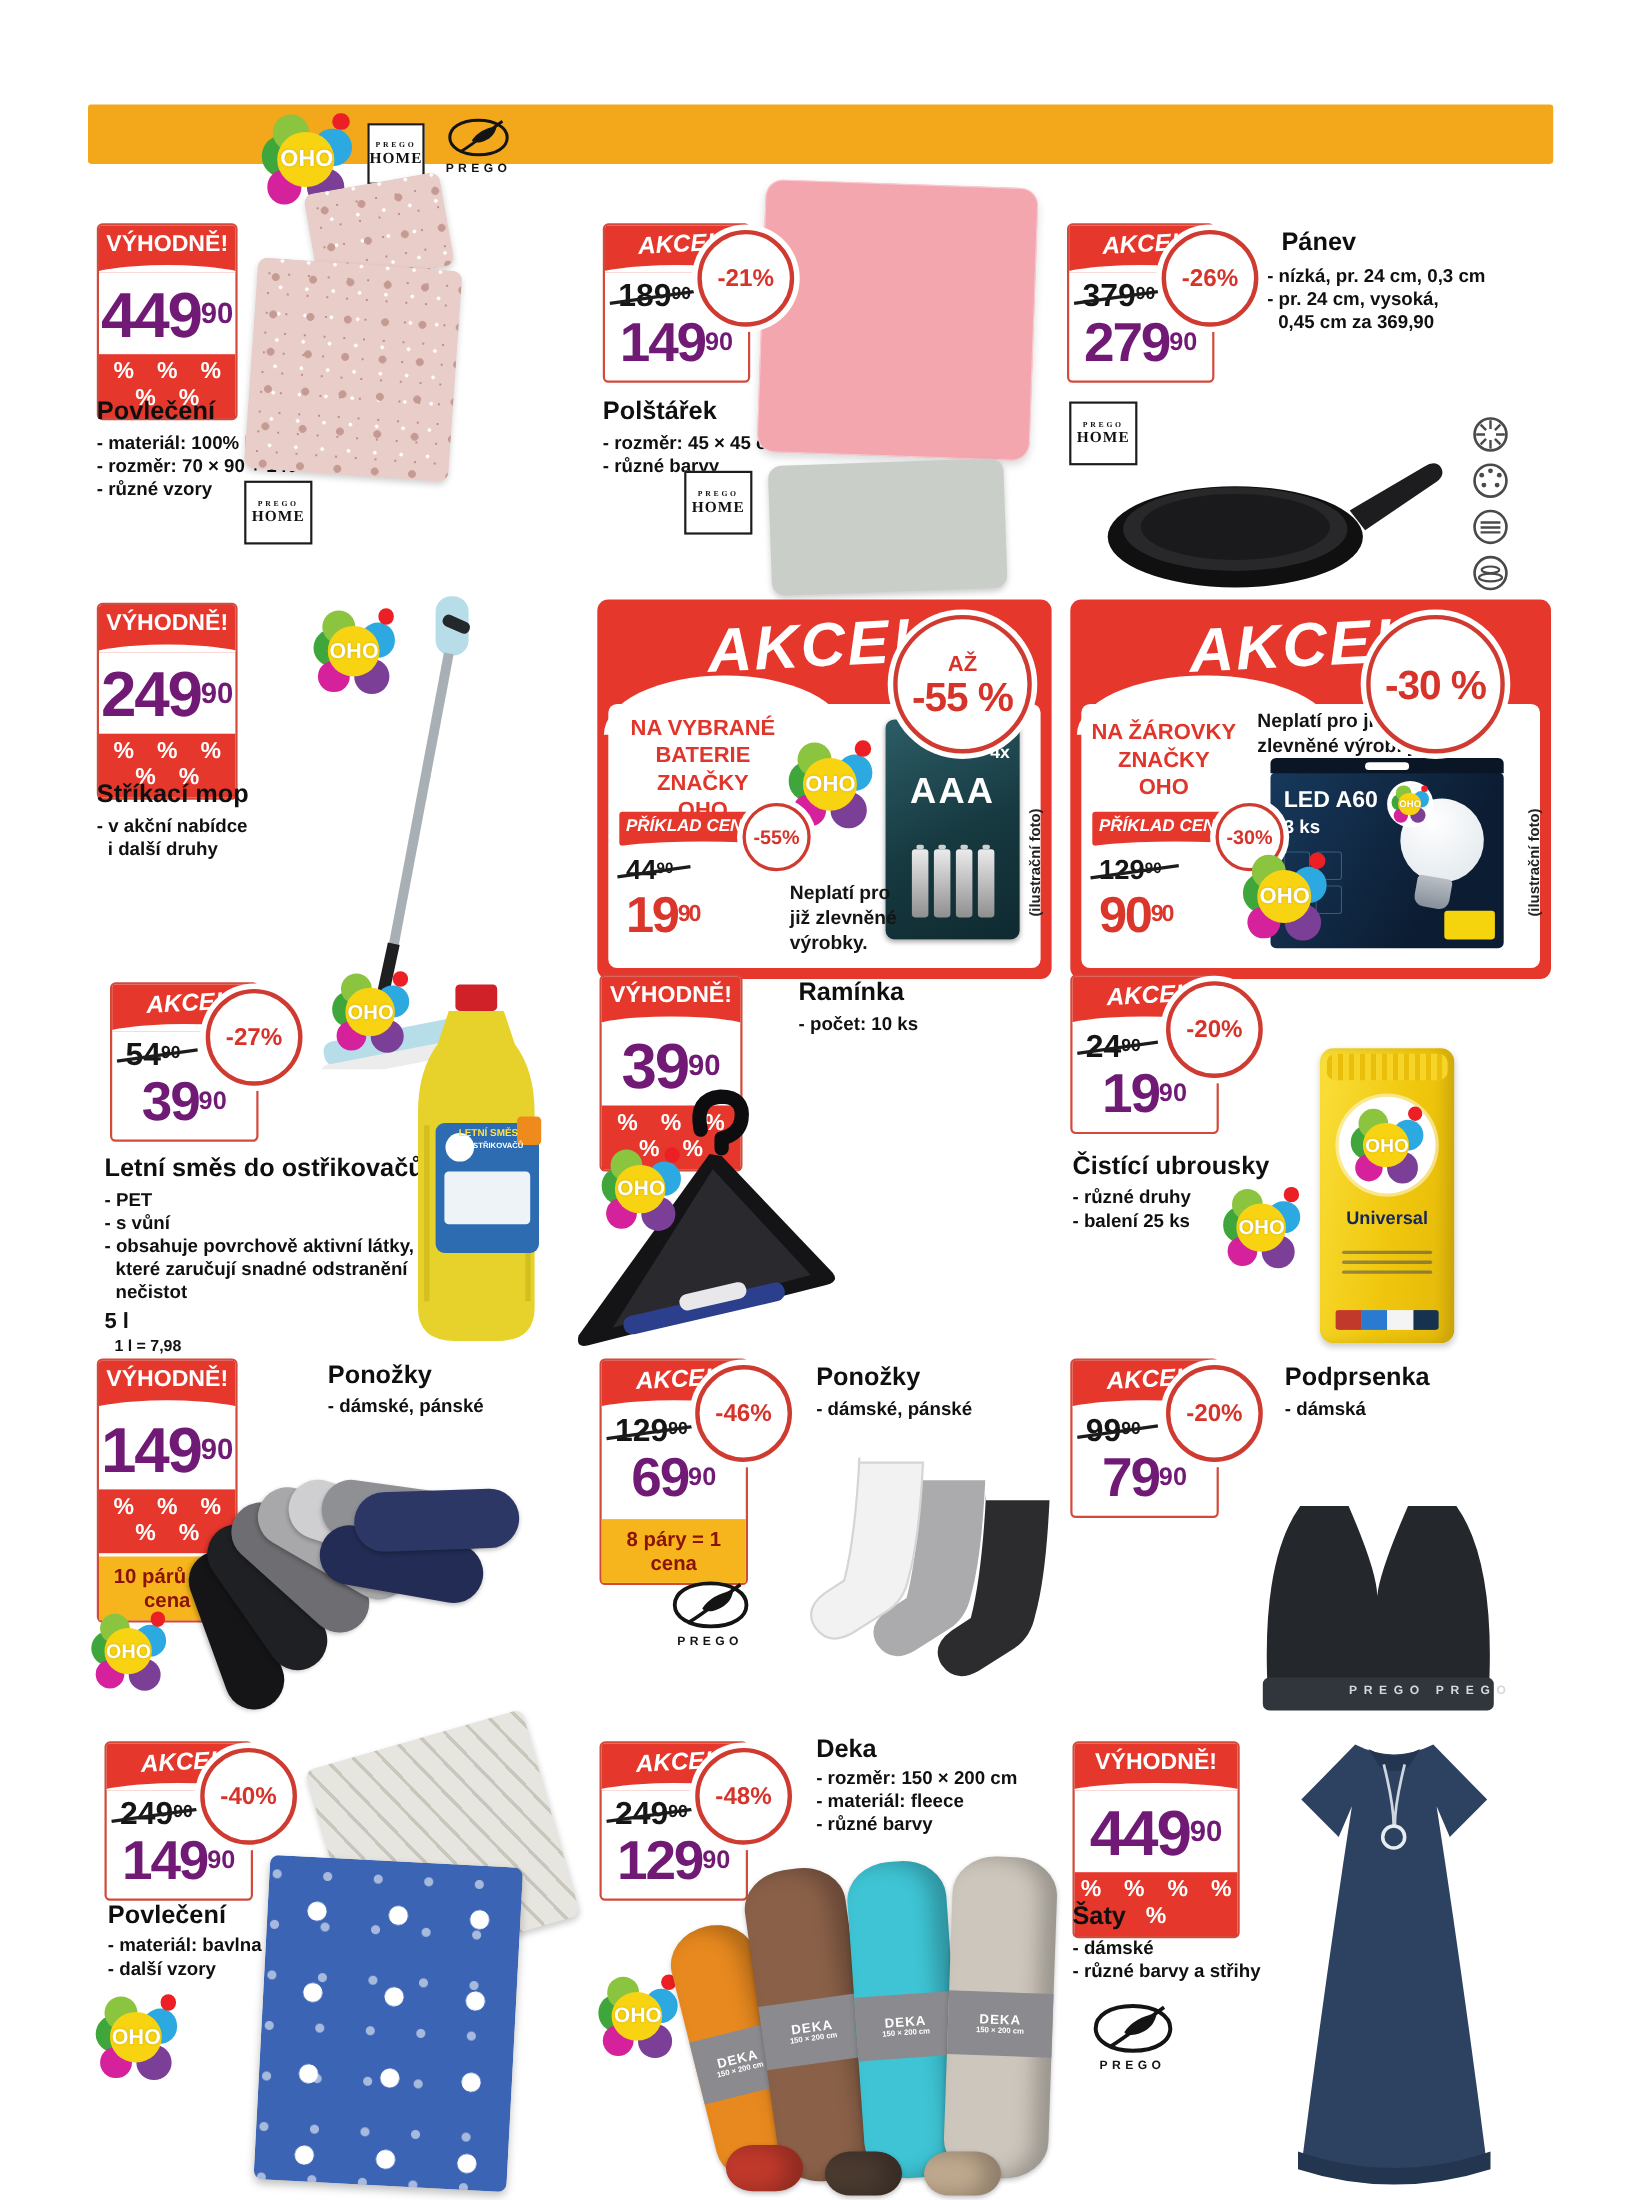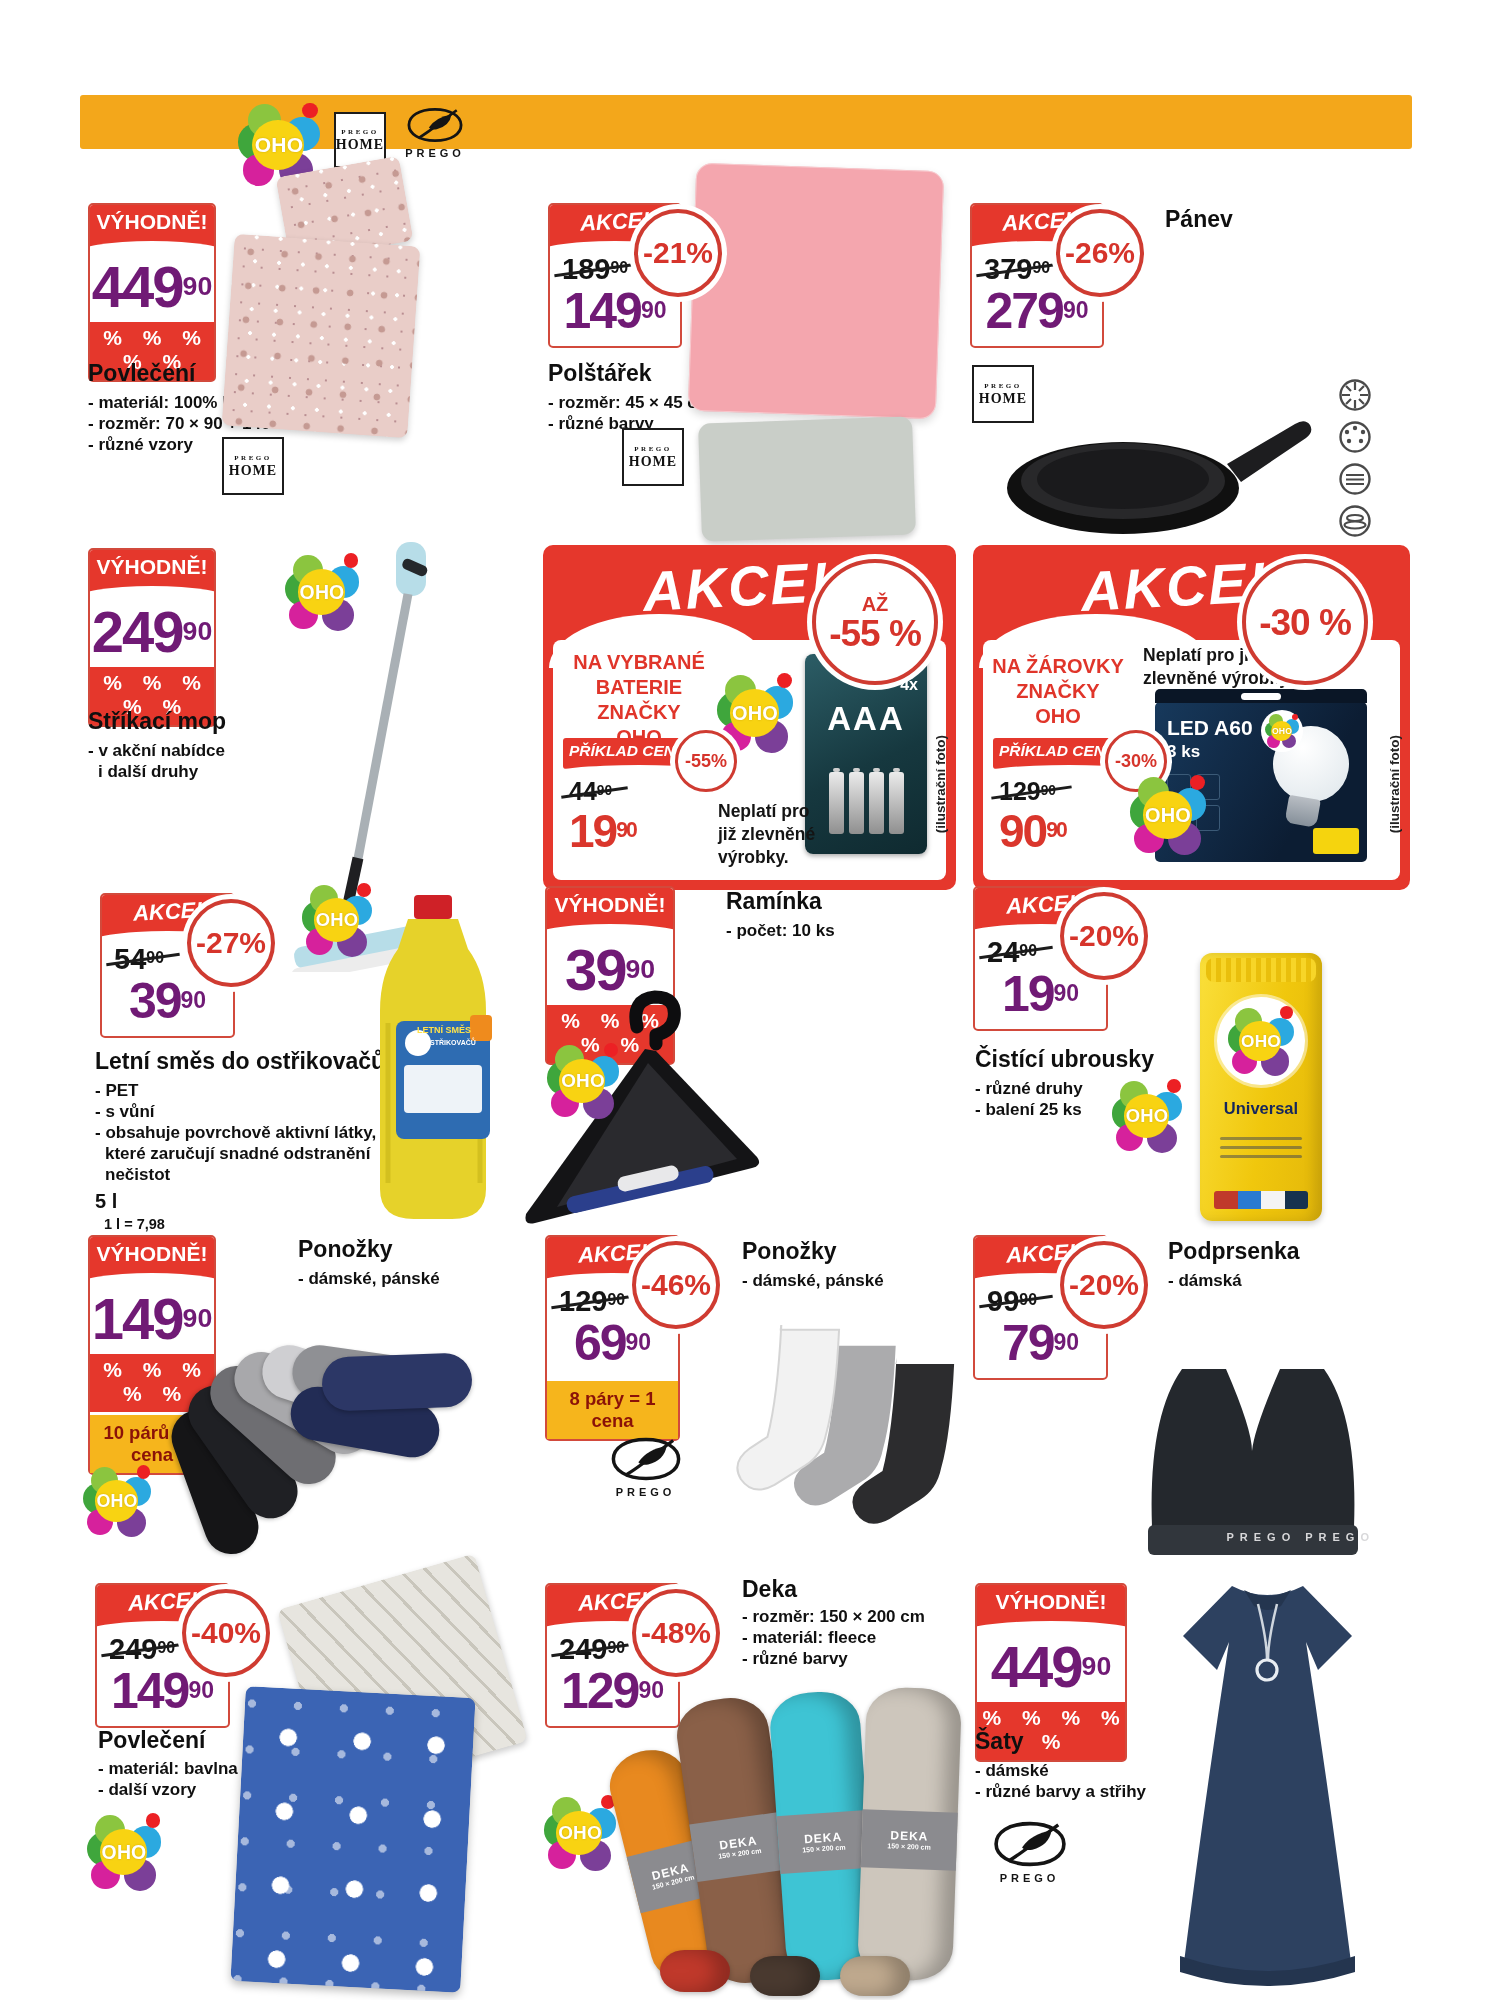--- a/index.html
+++ b/index.html
@@ -42,21 +42,21 @@
   .bv .bigprice{font-size:58px;padding:10px 0 6px}
   .ba .bigprice{font-size:50px;padding:2px 0 10px}
   .bigprice sup{font-size:46%;letter-spacing:0;position:relative;top:-.45em;vertical-align:baseline}
   .oldp{position:relative;width:max-content;margin:7px auto 0 12px;color:#151515;font-weight:800;font-size:29px;line-height:1;text-align:left}
   .oldp sup{font-size:55%;position:relative;top:-.35em;vertical-align:baseline}
   .oldp::after{content:"";position:absolute;left:-8px;right:-16px;top:46%;height:3px;background:#1c1c1c;transform:rotate(-8deg)}
   .pct{background:#e5372c;color:#fff;font-weight:800;font-size:21px;word-spacing:15px;padding:4px 0 6px}
   .ybanner{background:#f6b51c;color:#8a1208;font-weight:800;font-size:18.5px;padding:7px 0;margin-top:3px}
   .disc{position:absolute;z-index:6;background:#fff;border:4px solid #cf3b31;box-shadow:0 0 0 5px #fff;
         border-radius:50%;display:flex;align-items:center;justify-content:center;color:#d6342b;font-weight:800}
-  .badge-disc{width:80px;height:80px;right:-42px;top:4px;font-size:30px}
+  .badge-disc{width:80px;height:80px;right:-42px;top:4px;font-size:22px}
   
   .ptitle{position:absolute;font-size:23px;font-weight:800;color:#0f0f0f;white-space:nowrap}
   .pdet{position:absolute;font-size:17px;font-weight:600;color:#101010;line-height:21px;white-space:nowrap}
   .pdet .ind{padding-left:10px}
   .pdet .b{font-weight:800}
   .vol{position:absolute;font-size:20px;font-weight:800}
   .unit{position:absolute;font-size:14.5px;font-weight:600}
   
   .promo{position:absolute;background:#e5372c;border-radius:10px}
   .promo-akce{position:absolute;color:#fff;font-weight:800;font-style:italic;font-size:56px;letter-spacing:2px;
@@ -205,20 +205,25 @@
 
   <div class="ba" style="left:970px;top:203px;width:134px">
     <div class="rib"><span>AKCE!</span></div>
     <div class="oldp"><span>379</span><sup>90</sup></div>
     <div class="bigprice"><span>279</span><sup>90</sup></div>
     <div class="disc badge-disc">
         <span>-26%</span>
       </div>
   </div>
   <div class="ptitle" style="left:1165px;top:206px">Pánev</div>
+  <div class="pdet" style="left:1152px;top:240px">
+    <div>- nízká, pr. 24 cm, 0,3 cm</div>
+      <div class="b">- pr. 24 cm, vysoká,</div>
+      <div class="b ind">0,45 cm za 369,90</div>
+  </div>
   <div class="phome" style="left:972px;top:365px;width:62px;height:58px">
     <span class="pp">PREGO</span>
       <span class="hh">HOME</span>
   </div>
   <svg class="abs" style="left:995px;top:408px" width="340" height="135" viewBox="0 0 340 135">
     <path d="M232 56 L300 16 q10 -6 15 1 q4 7 -4 13 L246 74 Z" fill="#1d1d1f"></path>
     <ellipse cx="128" cy="80" rx="116" ry="46" fill="#101010"></ellipse>
     <ellipse cx="128" cy="73" rx="102" ry="38" fill="#28282a"></ellipse>
     <ellipse cx="128" cy="71" rx="86" ry="30" fill="#1a1a1c"></ellipse>
   </svg>

